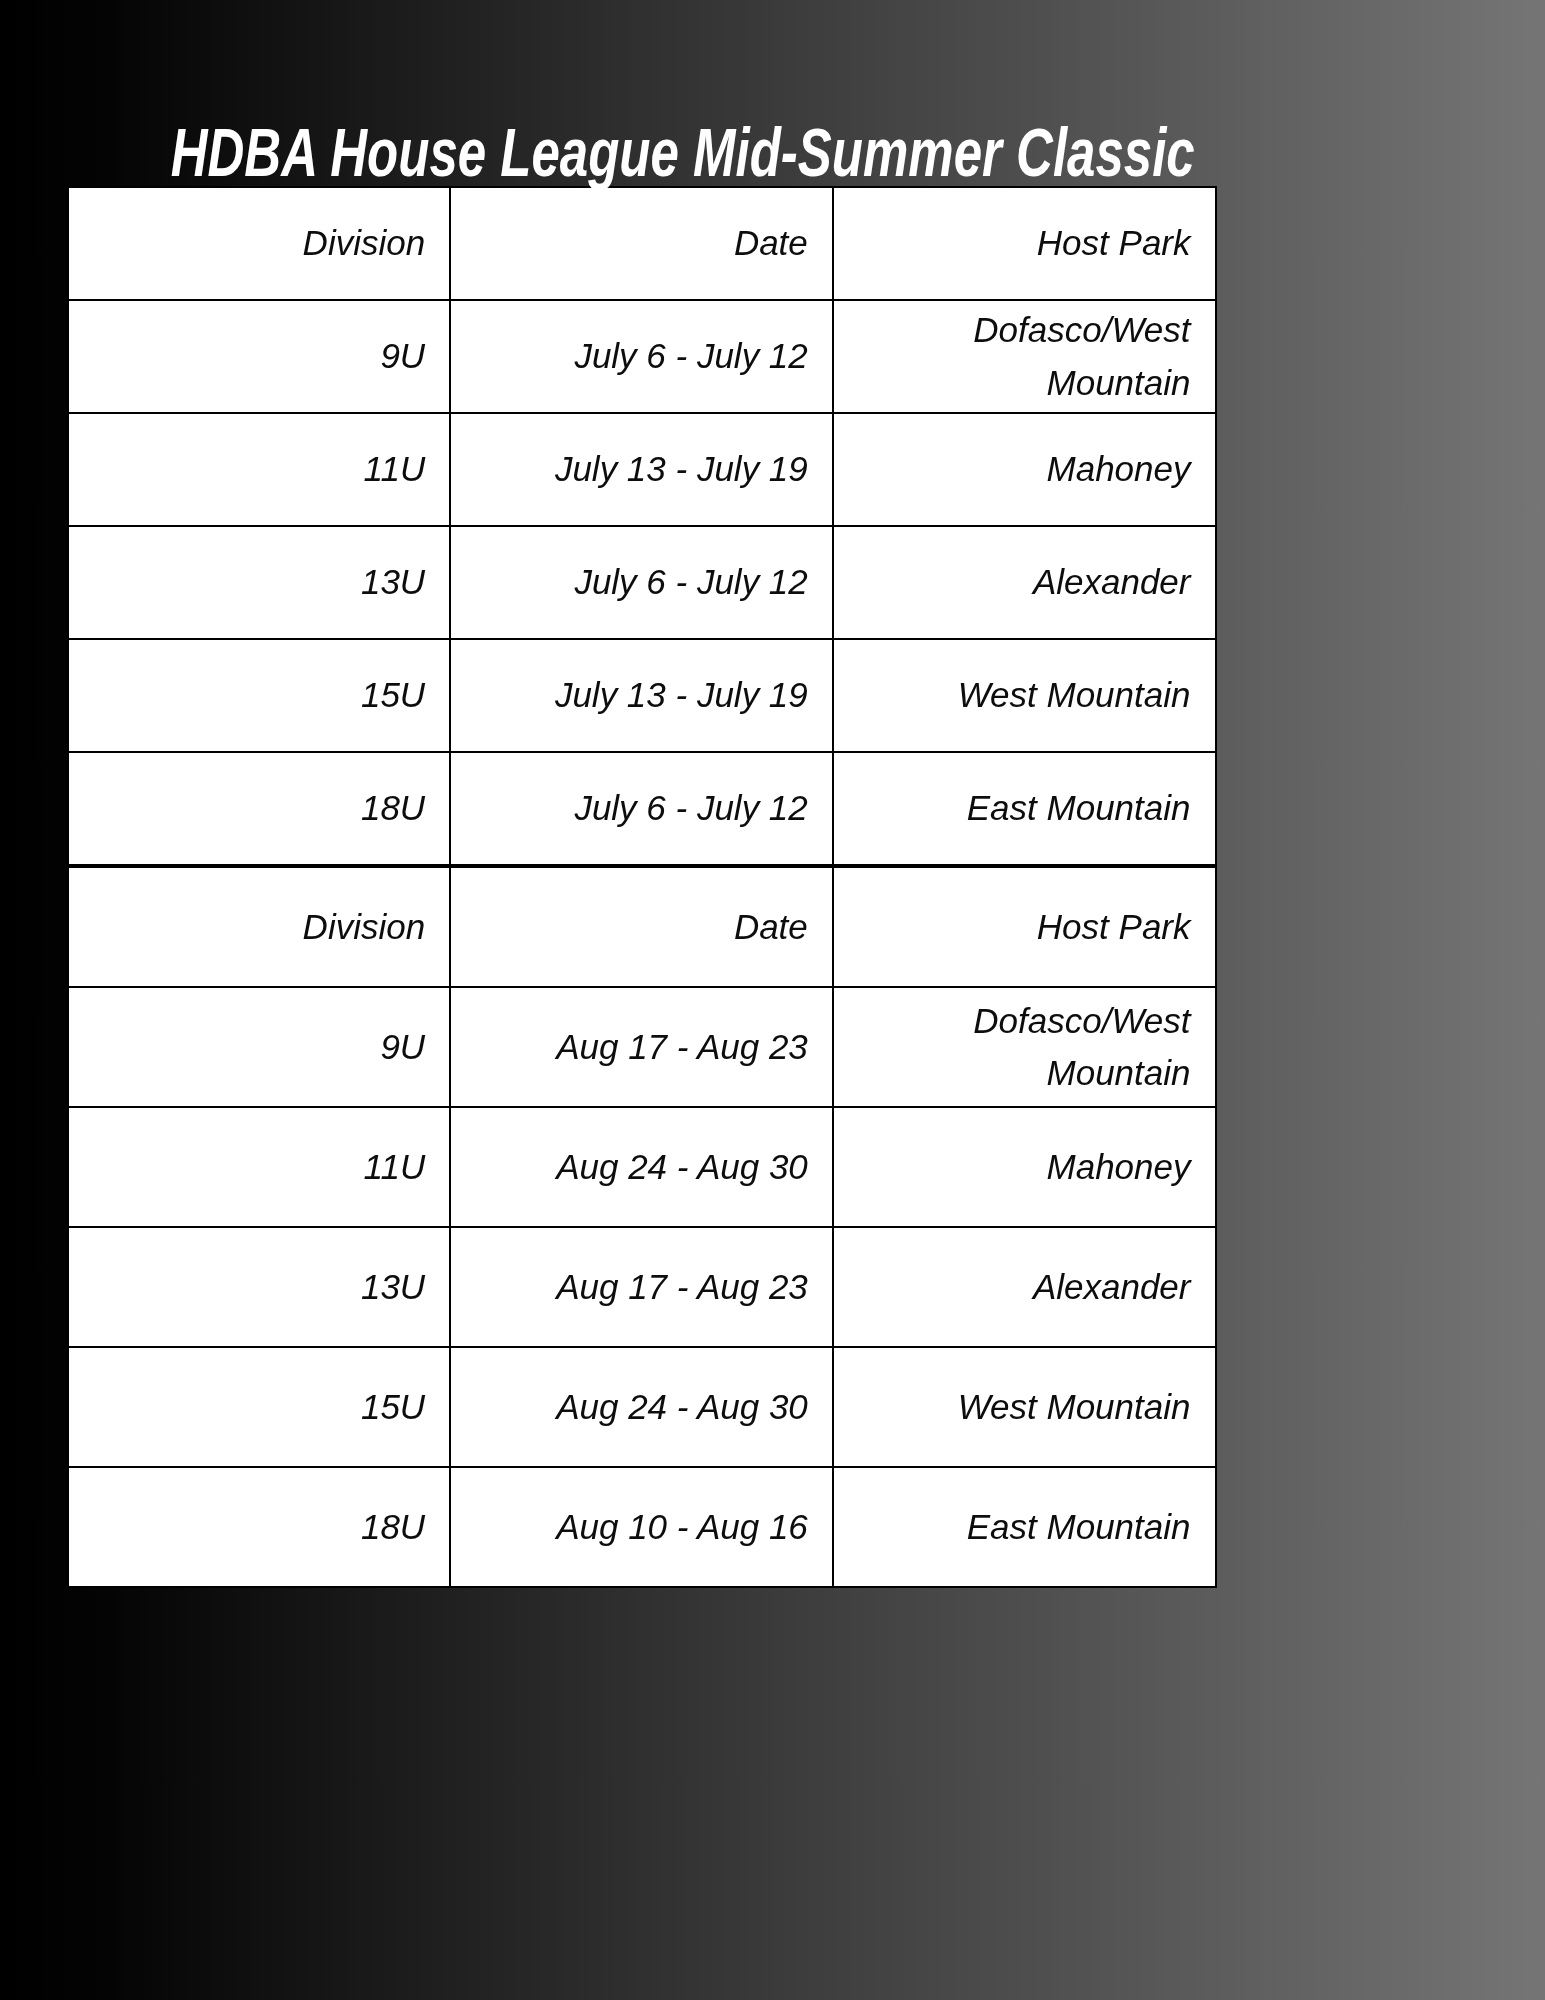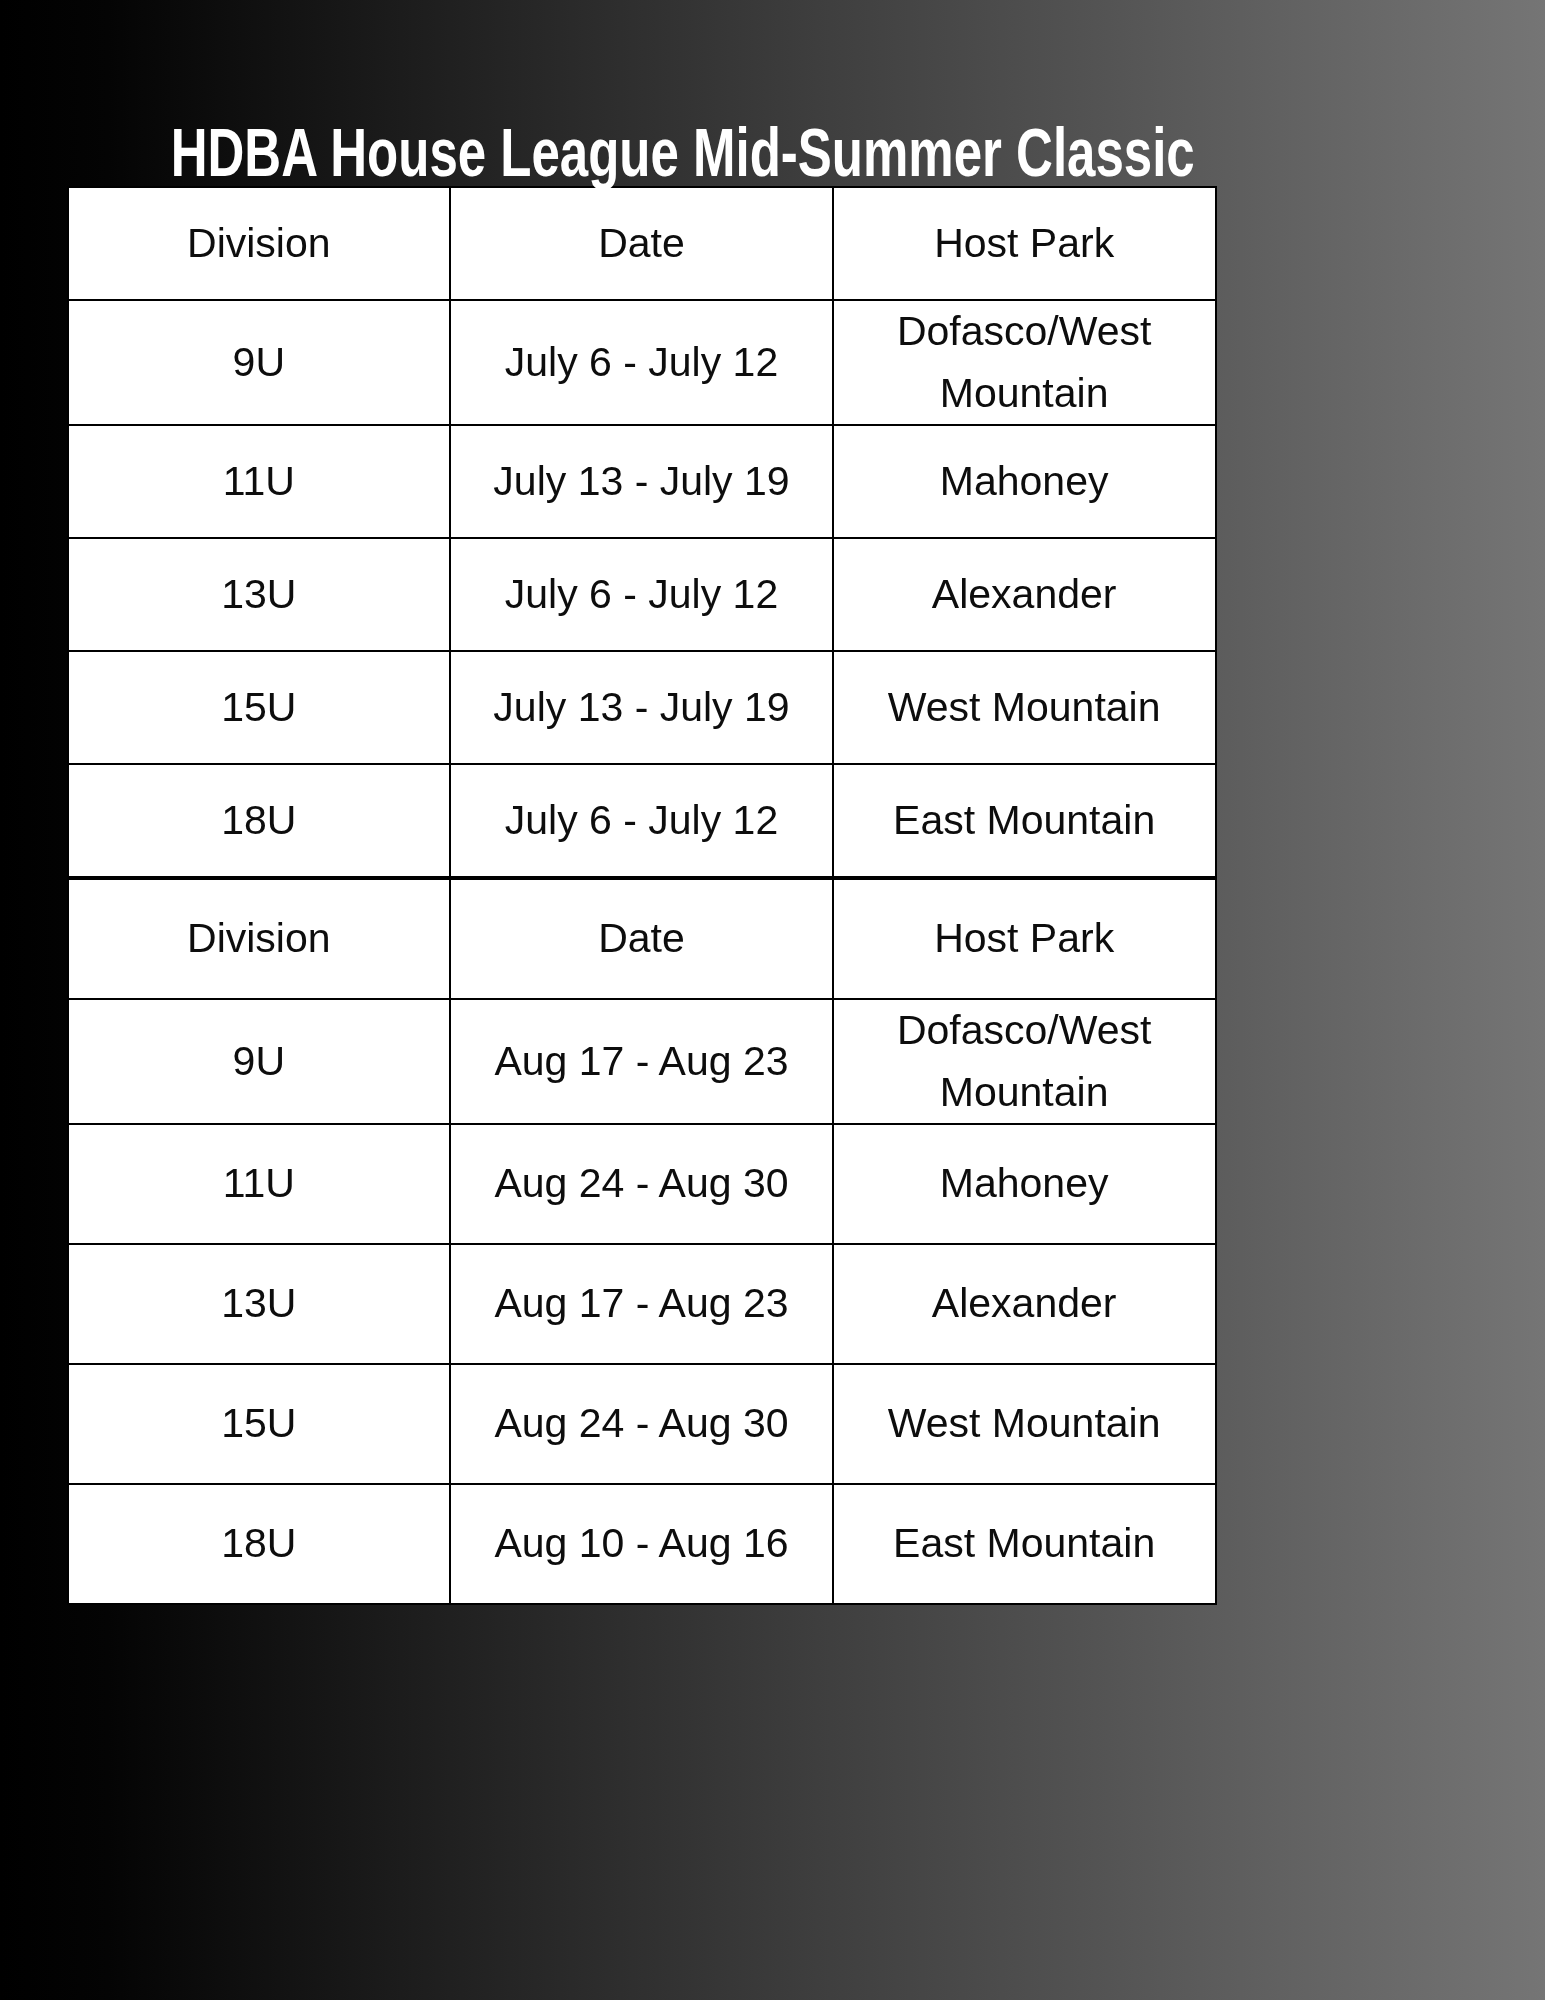--- a/index.html
+++ b/index.html
@@ -9,20 +9,21 @@
   body {
     width: 1545px;
     height: 2000px;
     background: linear-gradient(90deg, #000000 0%, #040404 7%, #3d3d3d 52%, #757575 100%);
     font-family: "Liberation Sans", sans-serif;
     overflow: hidden;
   }
   .page {
     width: 1283px;
     height: 2000px;
+    font-style: italic;
   }
   .section-title {
     text-align: center;
     color: #ffffff;
     font-weight: 700;
     font-size: 68px;
     line-height: 68px;
     white-space: nowrap;
   }
   .section-title .squeeze {
@@ -40,24 +41,24 @@
     border-collapse: collapse;
     table-layout: fixed;
     background: #ffffff;
   }
   .table-1 { margin-top: 48px; }
   .table-2 { margin-top: 74px; }
 
   table.sched th,
   table.sched td {
     border: 2px solid #000000;
-    font-size: 41px;
+    font-size: 35px;
     font-weight: 400;
     color: #0d0d0d;
-    text-align: center;
+    text-align: right;
     vertical-align: middle;
     padding: 0 24px;
     line-height: 1.5;
     width: 33.333%;
     box-sizing: border-box;
   }
   .table-1 tr { height: 113px; }
   .table-2 tr { height: 120px; }
 </style>
 </head>

